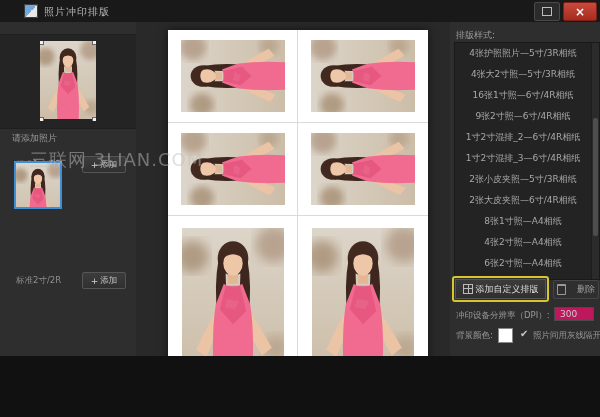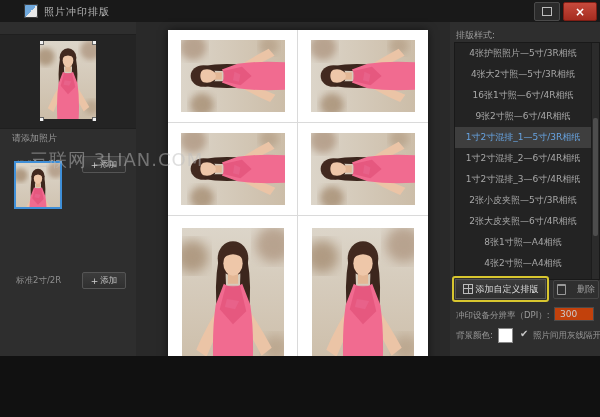--- a/index.html
+++ b/index.html
@@ -71,21 +71,21 @@
       linear-gradient(#bbb,#bbb) 0 4px/10px 1px no-repeat,
       linear-gradient(#bbb,#bbb) 0 9px/10px 1px no-repeat,
       linear-gradient(#bbb,#bbb) 0 0/1px 10px no-repeat,
       linear-gradient(#bbb,#bbb) 5px 0/1px 10px no-repeat,
       linear-gradient(#bbb,#bbb) 9px 0/1px 10px no-repeat;}
   .delete-btn{position:absolute;left:103px;top:258px;width:44px;height:17px;display:flex;align-items:center;
     justify-content:center;gap:11px;color:#9a9a9a;font-size:9px;background:#2f2f2f;border:1px solid #454545;border-radius:2px;}
   .trash{display:inline-block;width:7px;height:8px;border:1px solid #999;border-top:2px solid #999;border-radius:1px;}
   .dpi-row{position:absolute;left:6px;top:285px;width:144px;height:16px;}
   .dpi-label{position:absolute;left:0;top:3px;font-size:8.5px;color:#9a9a9a;white-space:nowrap;}
-  .dpi-input{position:absolute;right:6px;top:0;width:40px;height:14px;background:#c2410c;border:1px solid #4a4a4a;
+  .dpi-input{position:absolute;right:6px;top:0;width:40px;height:14px;background:#be185d;border:1px solid #4a4a4a;
     color:#cccccc;font-size:9px;font-family:inherit;padding:0 0 0 5px;box-sizing:border-box;}
   .bg-row{position:absolute;left:6px;top:305px;width:144px;height:16px;}
   .bg-label{position:absolute;left:0;top:3px;font-size:8.5px;color:#9a9a9a;}
   .swatch{position:absolute;left:42px;top:1px;width:13px;height:13px;background:#fff;border:1px solid #888;}
   .check{position:absolute;left:64px;top:1px;font-size:10px;color:#c8c8c8;}
   .grayline-label{position:absolute;left:77px;top:3px;font-size:8.5px;color:#9a9a9a;white-space:nowrap;}
   
   .fbtn{position:absolute;top:6px;height:17px;display:flex;align-items:center;justify-content:center;
     font-size:9.5px;border-radius:2px;box-sizing:border-box;}
   .btn-ok{left:265px;width:62px;background:linear-gradient(#5ba0e4,#2f6fc0);border:1px solid #1d4f94;color:#fff;}
@@ -387,21 +387,20 @@
   </div>
 
   <div class="rightpanel">
     <div class="rp-header">排版样式:</div>
     <div class="style-list">
       <div class="items">
           <div class="style-item">4张护照照片—5寸/3R相纸</div>
           <div class="style-item">4张大2寸照—5寸/3R相纸</div>
           <div class="style-item">16张1寸照—6寸/4R相纸</div>
           <div class="style-item">9张2寸照—6寸/4R相纸</div>
-          <div class="style-item selected">1寸2寸混排_1—5寸/3R相纸</div>
           <div class="style-item">1寸2寸混排_2—6寸/4R相纸</div>
           <div class="style-item">1寸2寸混排_3—6寸/4R相纸</div>
           <div class="style-item">2张小皮夹照—5寸/3R相纸</div>
           <div class="style-item">2张大皮夹照—6寸/4R相纸</div>
           <div class="style-item">8张1寸照—A4相纸</div>
           <div class="style-item">4张2寸照—A4相纸</div>
           <div class="style-item">6张2寸照—A4相纸</div>
         </div>
       <div class="vscroll">
         <div class="vthumb"></div>

